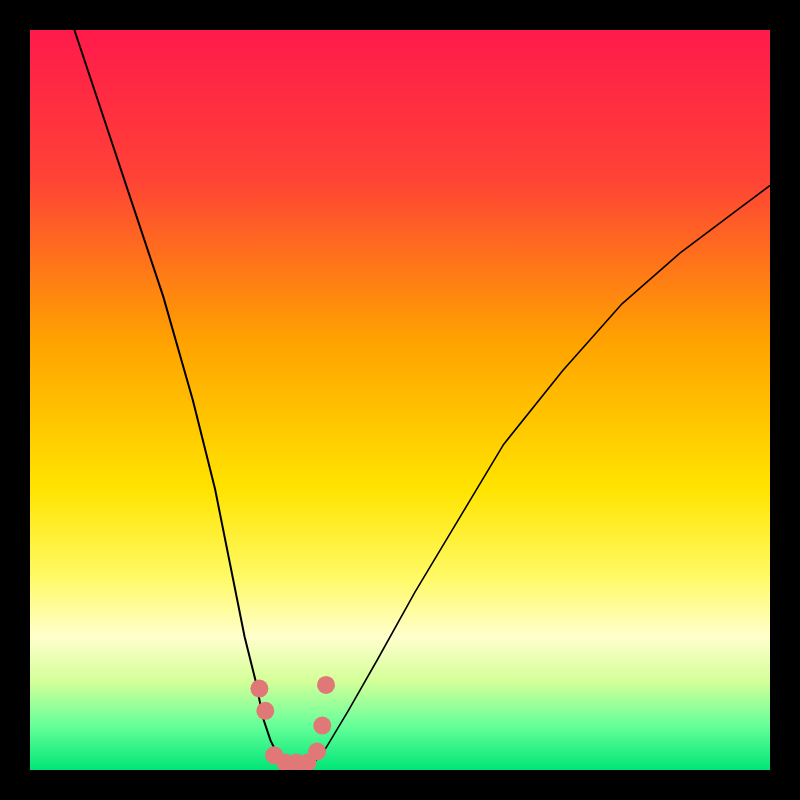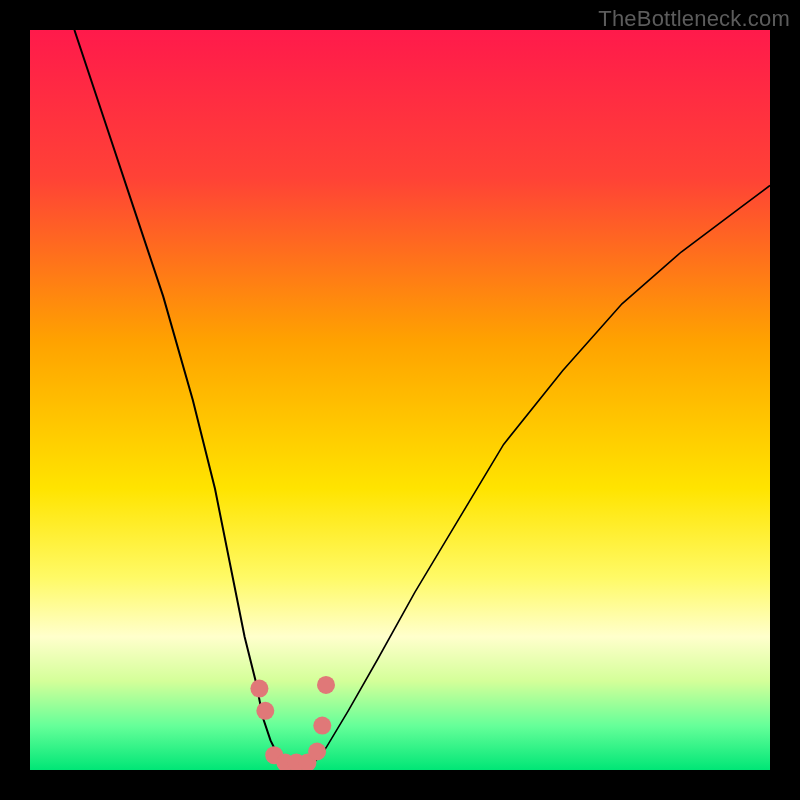--- a/index.html
+++ b/index.html
@@ -88,15 +88,14 @@
           <circle cx="266.4" cy="732.6" r="9" fill="#e07878"></circle>
           <circle cx="277.5" cy="732.6" r="9" fill="#e07878"></circle>
           <circle cx="287.1" cy="721.5" r="9" fill="#e07878"></circle>
           <circle cx="292.3" cy="695.6" r="9" fill="#e07878"></circle>
           <circle cx="296.0" cy="654.9" r="9" fill="#e07878"></circle>
         </g>
     </svg>
 
   </div>
 
-  <div class="watermark">TheBottleneck.com</div>
 
 </div>
 
 </body></html>

